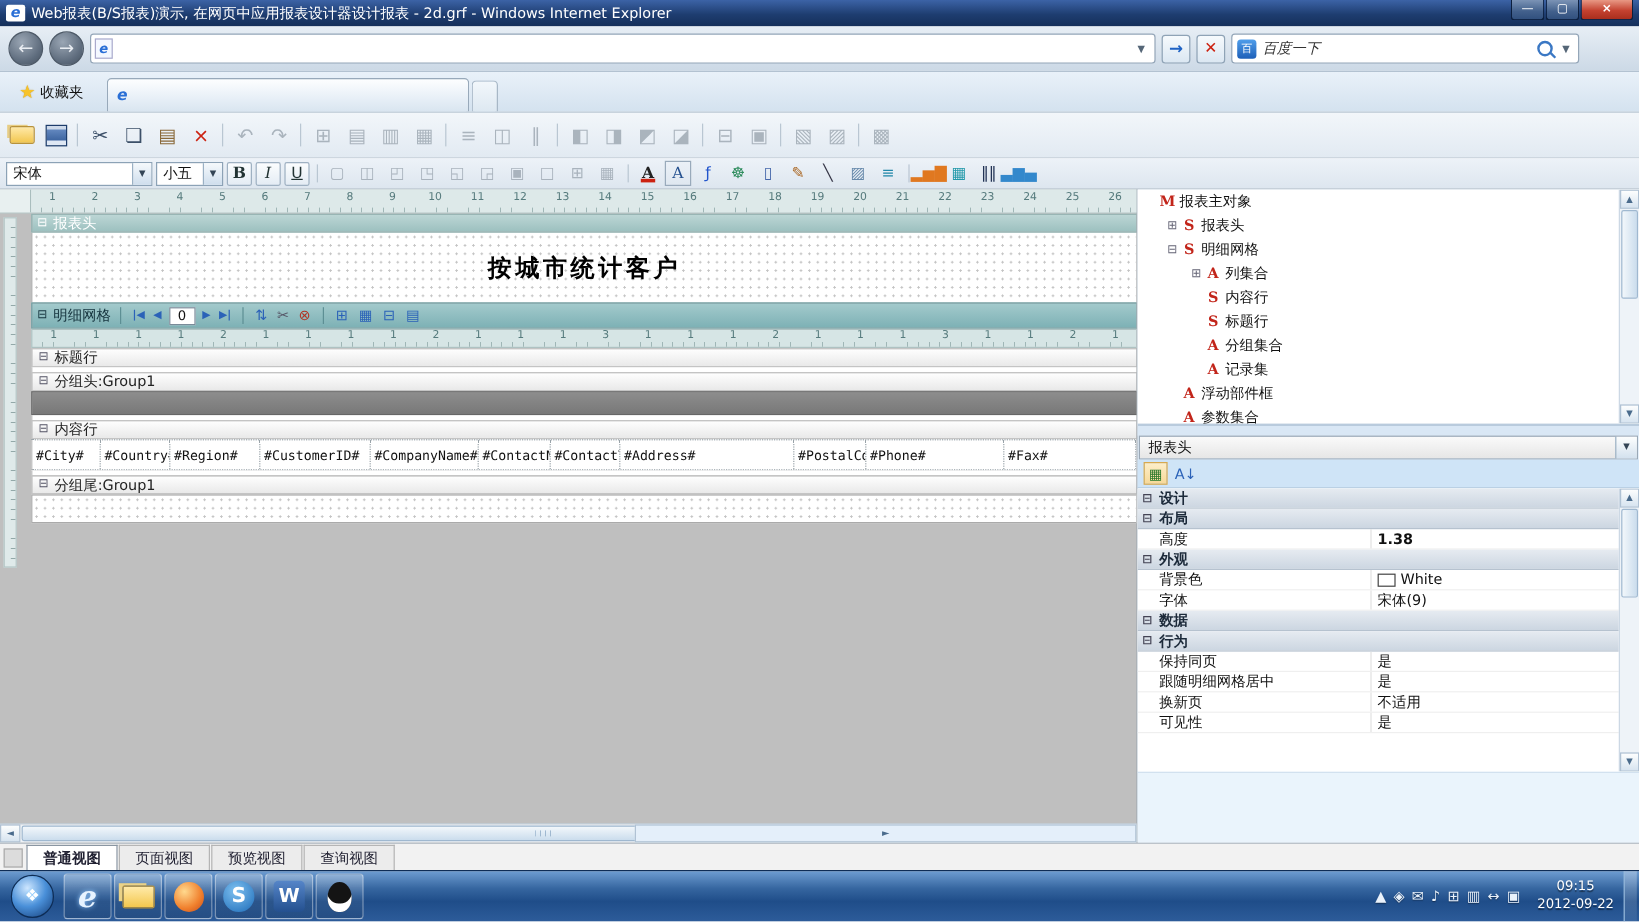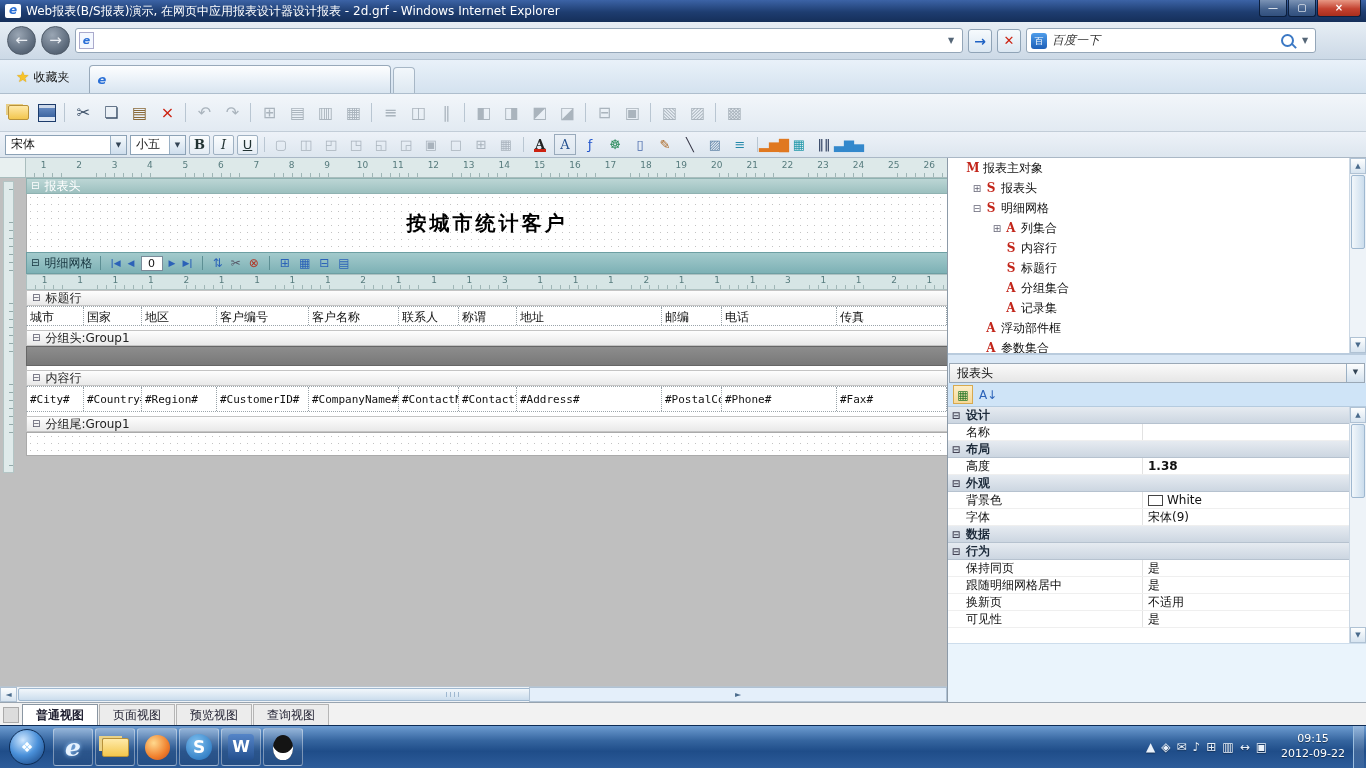--- a/index.html
+++ b/index.html
@@ -383,34 +383,20 @@
             <span class="rnum">1</span>
             <span class="rnum">2</span>
             <span class="rnum">1</span>
           </div>
 
         <div class="subband">
           <span class="bcol">⊟</span>
           <span>标题行</span>
         </div>
 
-        <div class="gridrow hdr">
-
-        <div class="cell c0">城市</div>
-            <div class="cell c1">国家</div>
-            <div class="cell c2">地区</div>
-            <div class="cell c3">客户编号</div>
-            <div class="cell c4">客户名称</div>
-            <div class="cell c5">联系人</div>
-            <div class="cell c6">称谓</div>
-            <div class="cell c7">地址</div>
-            <div class="cell c8">邮编</div>
-            <div class="cell c9">电话</div>
-            <div class="cell c10">传真</div>
-          </div>
 
         <div class="gap"></div>
 
         <div class="subband">
           <span class="bcol">⊟</span>
           <span>分组头:Group1</span>
         </div>
 
         <div class="darkrow"></div>
 
@@ -533,25 +519,20 @@
       </div>
 
     <div class="propgrid">
       <div>
 
       <div class="prow cat">
           <span class="pprefix">⊟</span>
           <span class="plabel">设计</span>
           <span class="pval"></span>
         </div>
-          <div class="prow prop">
-          <span class="pprefix"></span>
-          <span class="plabel">名称</span>
-          <span class="pval"></span>
-        </div>
           <div class="prow cat">
           <span class="pprefix">⊟</span>
           <span class="plabel">布局</span>
           <span class="pval"></span>
         </div>
           <div class="prow prop boldval">
           <span class="pprefix"></span>
           <span class="plabel">高度</span>
           <span class="pval">1.38</span>
         </div>

